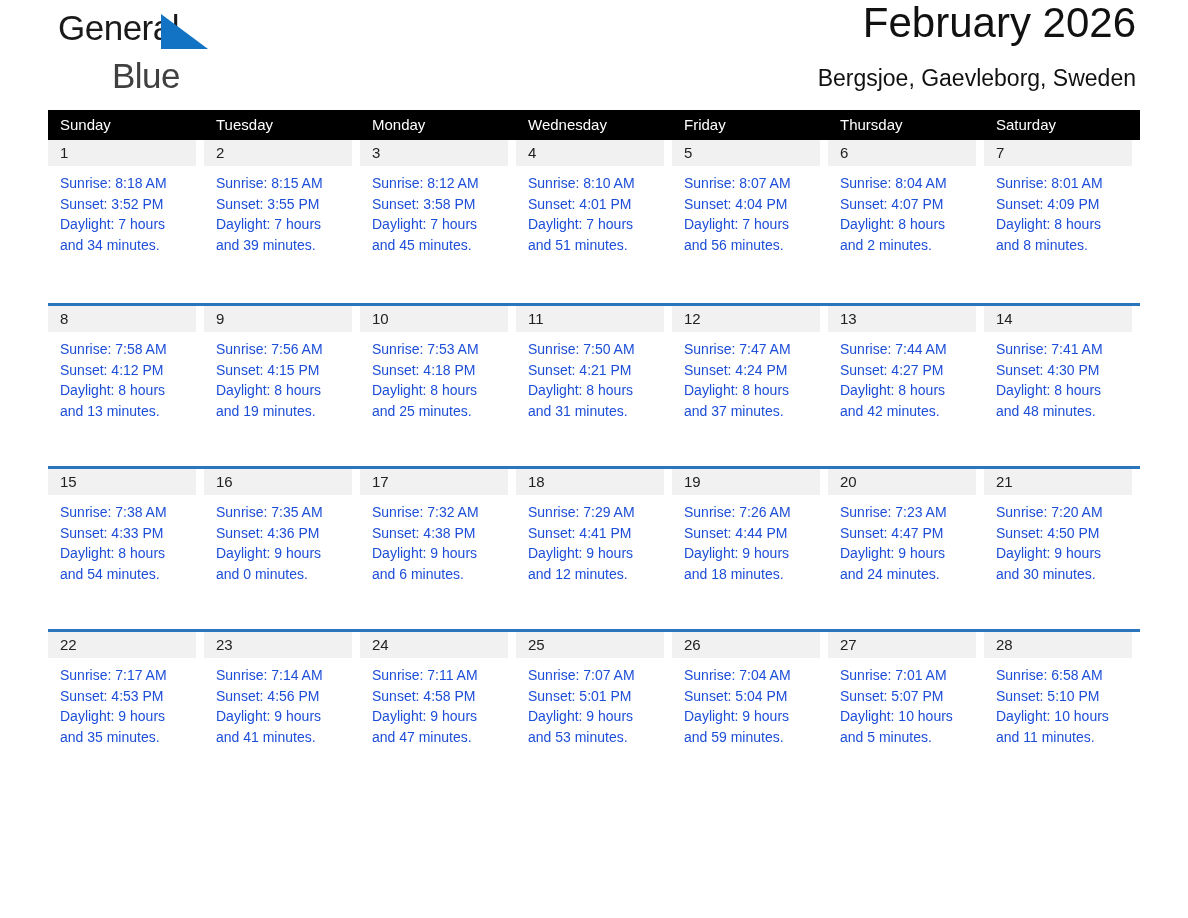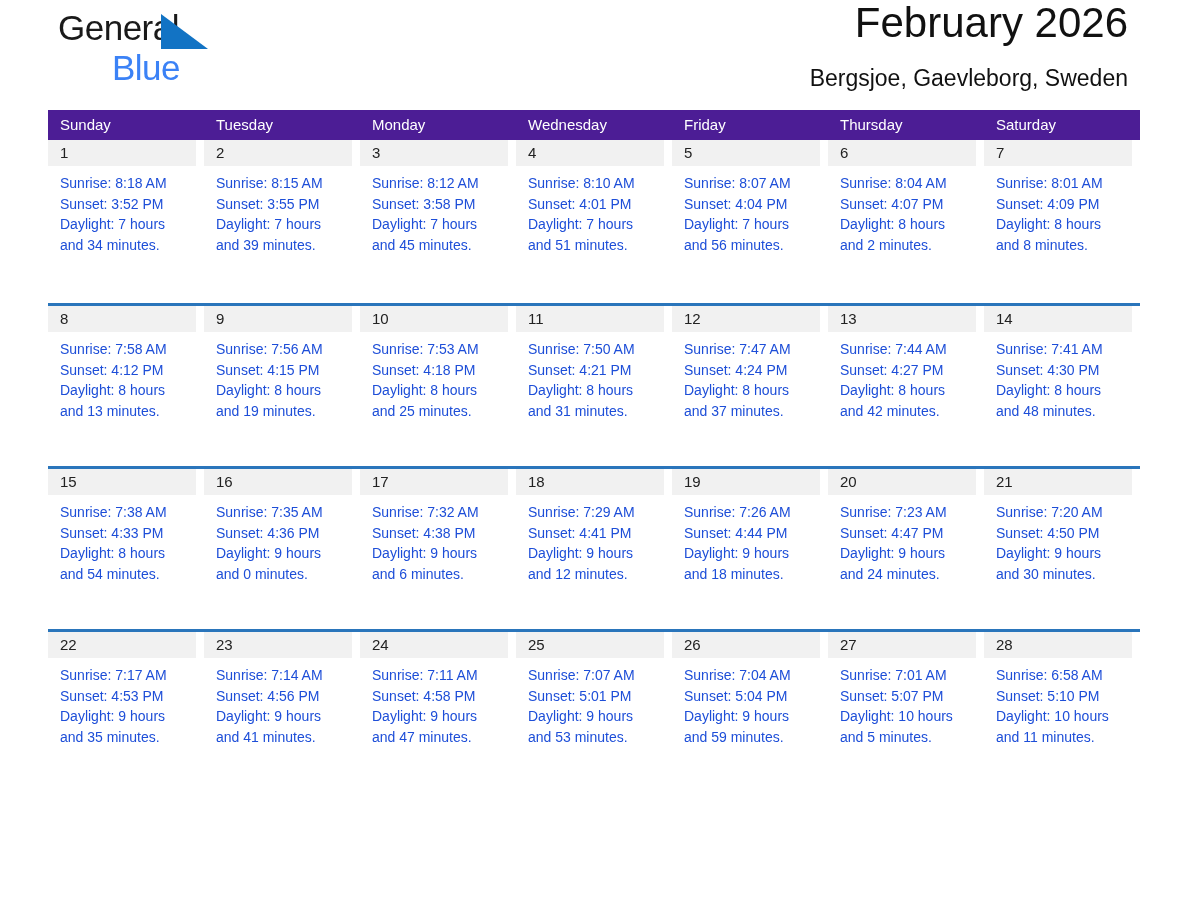--- a/index.html
+++ b/index.html
@@ -47,30 +47,30 @@
   .brand-tri {
     position: absolute;
     left: 103px;
     top: 4px;
     width: 47px;
     height: 35px;
   }
   .brand-blue {
     position: absolute;
     left: 54px;
-    top: 40px;
+    top: 48px;
     font-size: 35px;
     letter-spacing: -0.5px;
-    color: #3b82f6;
+    color: #404040;
     font-weight: 400;
     line-height: 1;
   }
   .title-block {
     position: absolute;
-    right: 12px;
+    right: 4px;
     top: 0;
     text-align: right;
   }
   .cal-title {
     font-size: 42px;
     font-weight: 400;
     color: #111111;
     line-height: 1.1;
     margin: 0;
     white-space: nowrap;
@@ -83,21 +83,21 @@
     line-height: 1.1;
     white-space: nowrap;
   }
 
   
   .calendar {
     width: 1092px;
   }
   .weekday-row {
     display: flex;
-    background: #4c1d95;
+    background: #000000;
     height: 30px;
   }
   .weekday {
     flex: 1 1 0;
     color: #ffffff;
     font-size: 15px;
     line-height: 30px;
     padding-left: 12px;
     box-sizing: border-box;
     white-space: nowrap;

